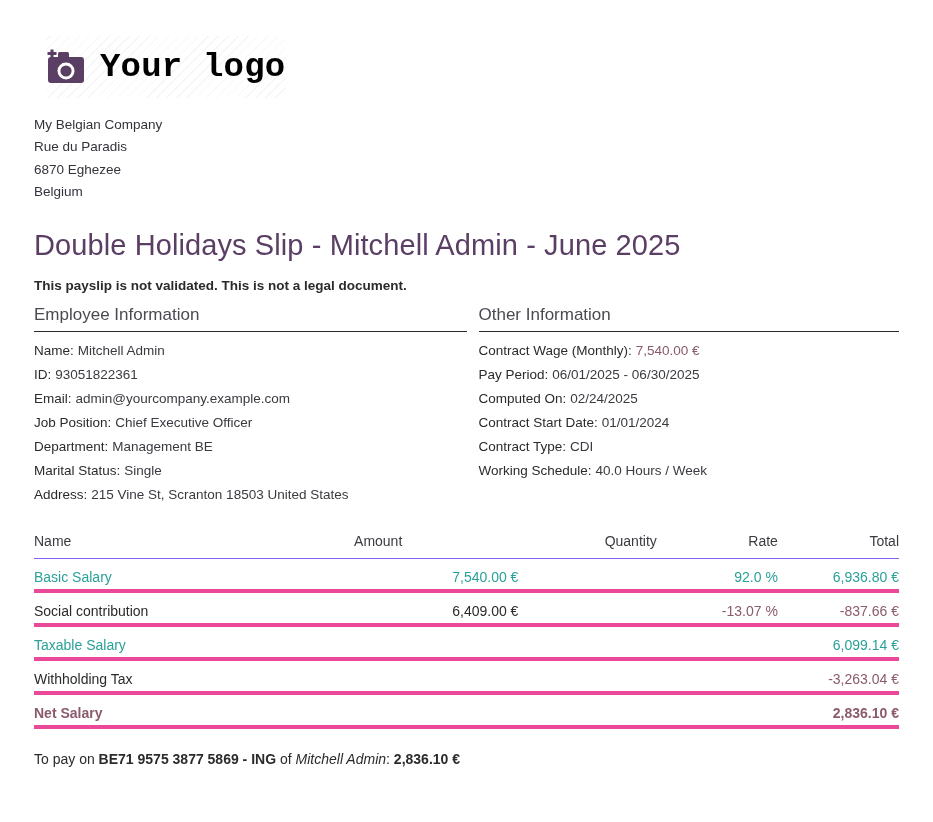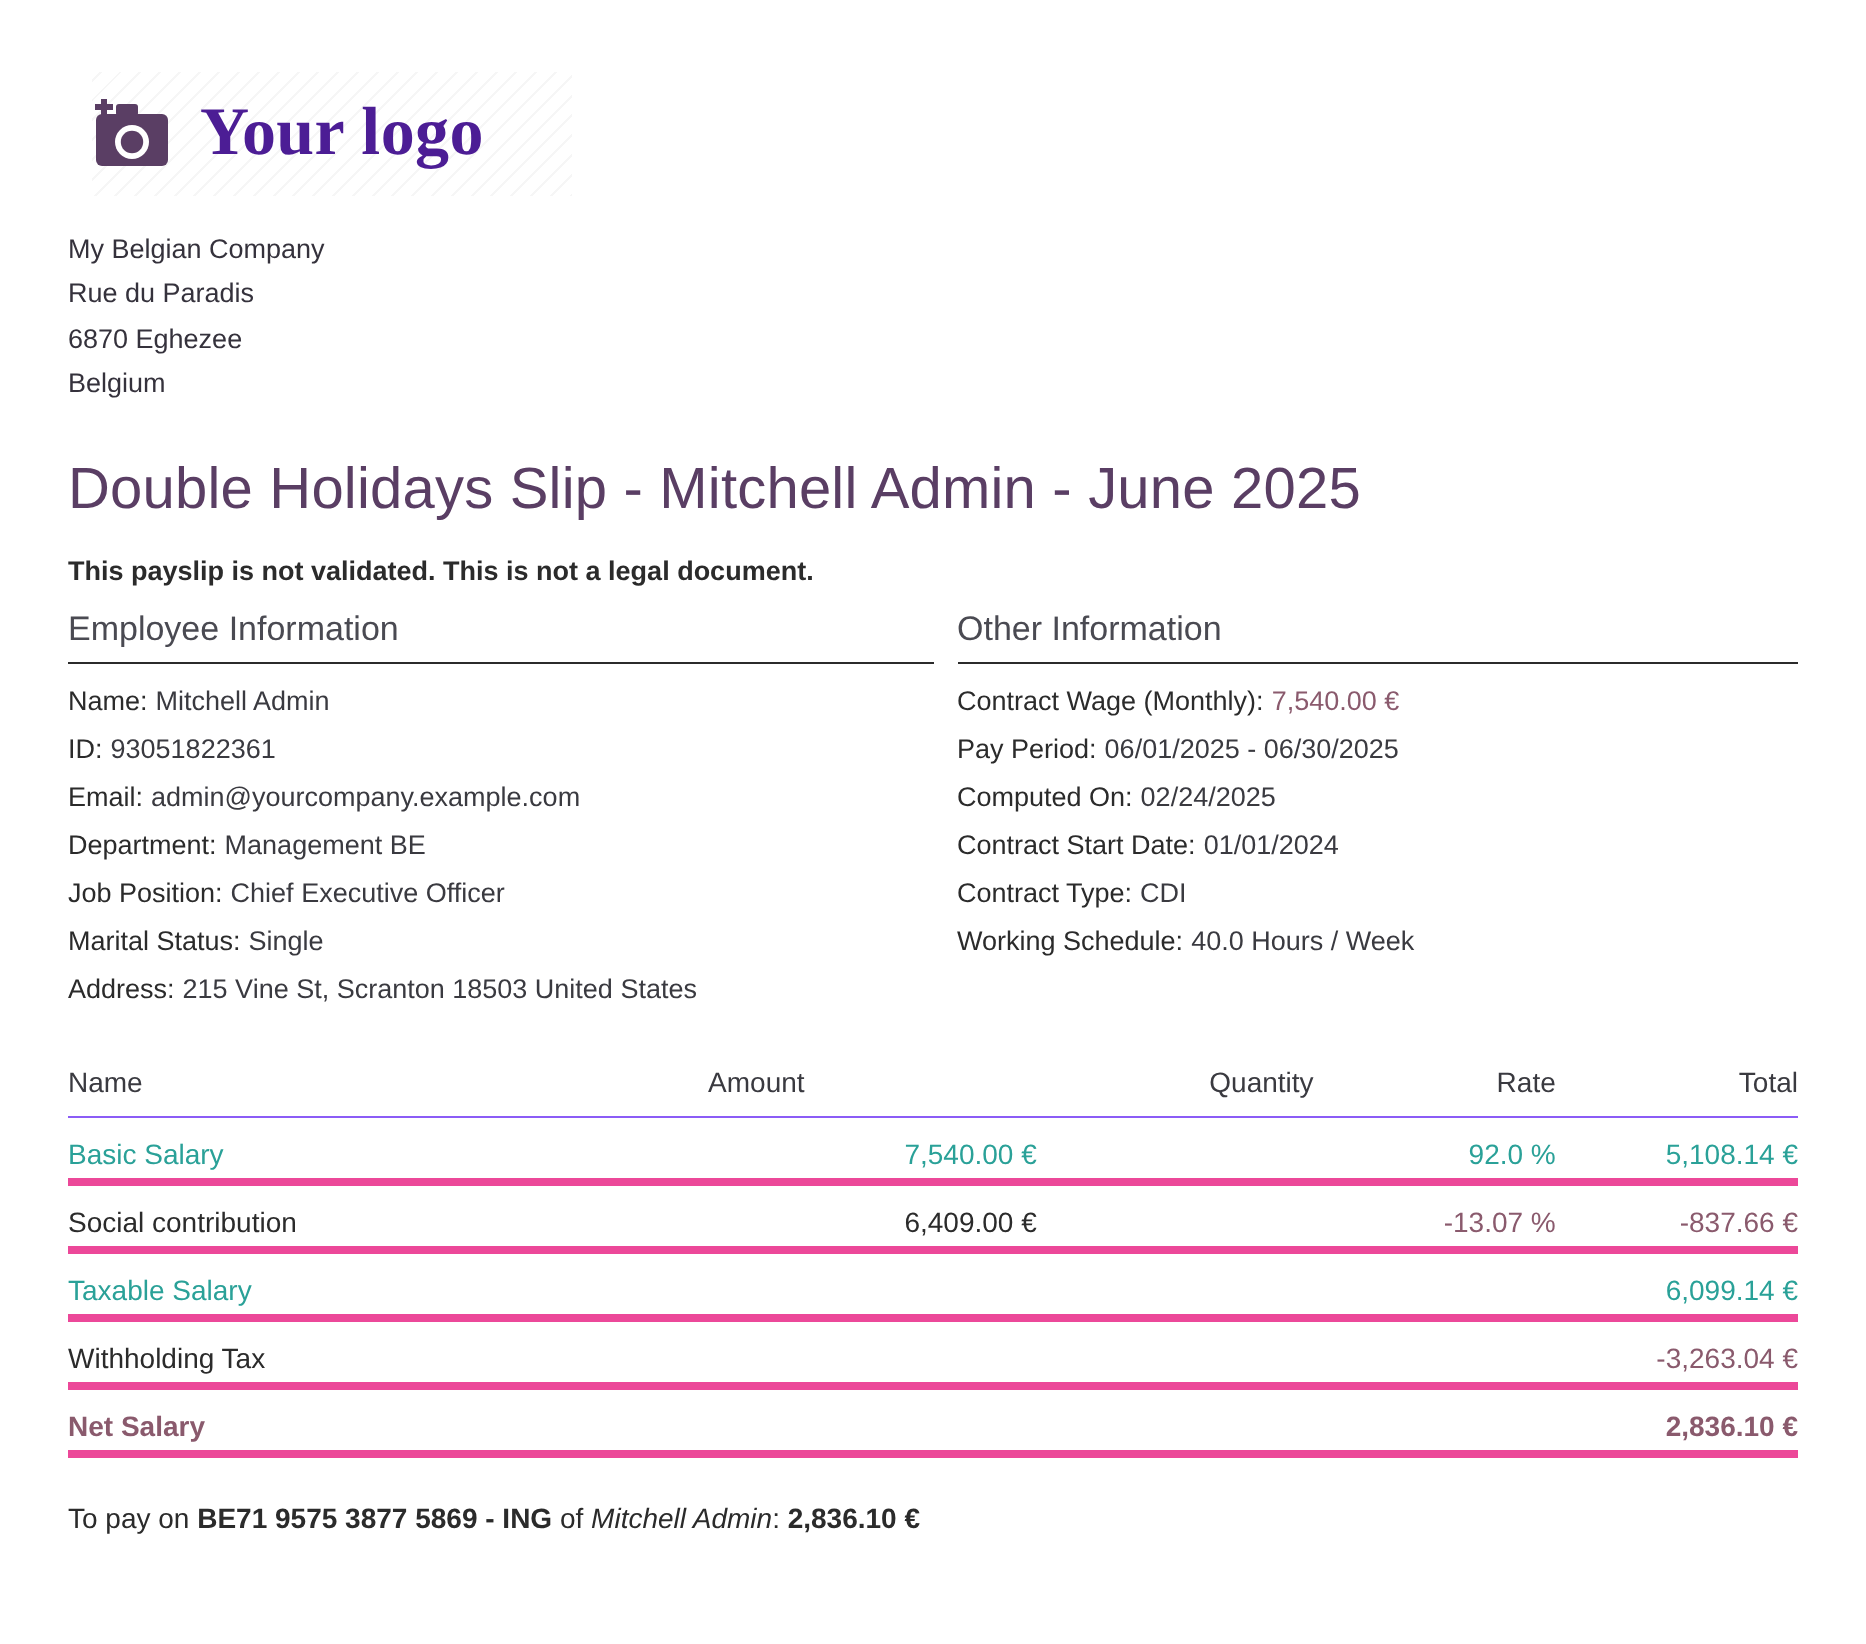--- a/index.html
+++ b/index.html
@@ -51,25 +51,25 @@
   .logo-icon {
     width: 40px;
     height: 40px;
     display: block;
     position: relative;
     z-index: 2;
   }
   .logo-text {
     font-size: 34px;
     font-weight: bold;
-    color: #4c1d95;
+    color: #000000;
     letter-spacing: 0.2px;
     position: relative;
     z-index: 2;
-    font-family: Liberation Serif, serif;
+    font-family: Liberation Mono, monospace;
   }
 
   
   .company {
     margin-top: 16px;
     margin-left: 0;
     line-height: 1.65;
     font-size: 13.5px;
     color: #35323c;
   }
@@ -216,24 +216,24 @@
       <div class="info-line">
         <span class="lbl">Name:</span><span class="val">Mitchell Admin</span>
       </div>
       <div class="info-line">
         <span class="lbl">ID:</span><span class="val">93051822361</span>
       </div>
       <div class="info-line">
         <span class="lbl">Email:</span><span class="val">admin@yourcompany.example.com</span>
       </div>
       <div class="info-line">
+        <span class="lbl">Job Position:</span><span class="val">Chief Executive Officer</span>
+      </div>
+      <div class="info-line">
         <span class="lbl">Department:</span><span class="val">Management BE</span>
-      </div>
-      <div class="info-line">
-        <span class="lbl">Job Position:</span><span class="val">Chief Executive Officer</span>
       </div>
       <div class="info-line">
         <span class="lbl">Marital Status:</span><span class="val">Single</span>
       </div>
       <div class="info-line">
         <span class="lbl">Address:</span><span class="val">215 Vine St,  Scranton 18503 United States</span>
       </div>
     </div>
 
     <div class="info-col right">
@@ -269,21 +269,21 @@
         <th class="c-rate">Rate</th>
         <th class="c-total">Total</th>
       </tr>
     </thead>
     <tbody>
       <tr class="kind-teal">
         <td class="c-name">Basic Salary</td>
         <td class="c-amount">7,540.00 €</td>
         <td class="c-qty"></td>
         <td class="c-rate">92.0 %</td>
-        <td class="c-total">5,108.14 €</td>
+        <td class="c-total">6,936.80 €</td>
       </tr>
       <tr class="kind-plain">
         <td class="c-name">Social contribution</td>
         <td class="c-amount">6,409.00 €</td>
         <td class="c-qty"></td>
         <td class="c-rate">-13.07 %</td>
         <td class="c-total">-837.66 €</td>
       </tr>
       <tr class="kind-teal">
         <td class="c-name">Taxable Salary</td>

